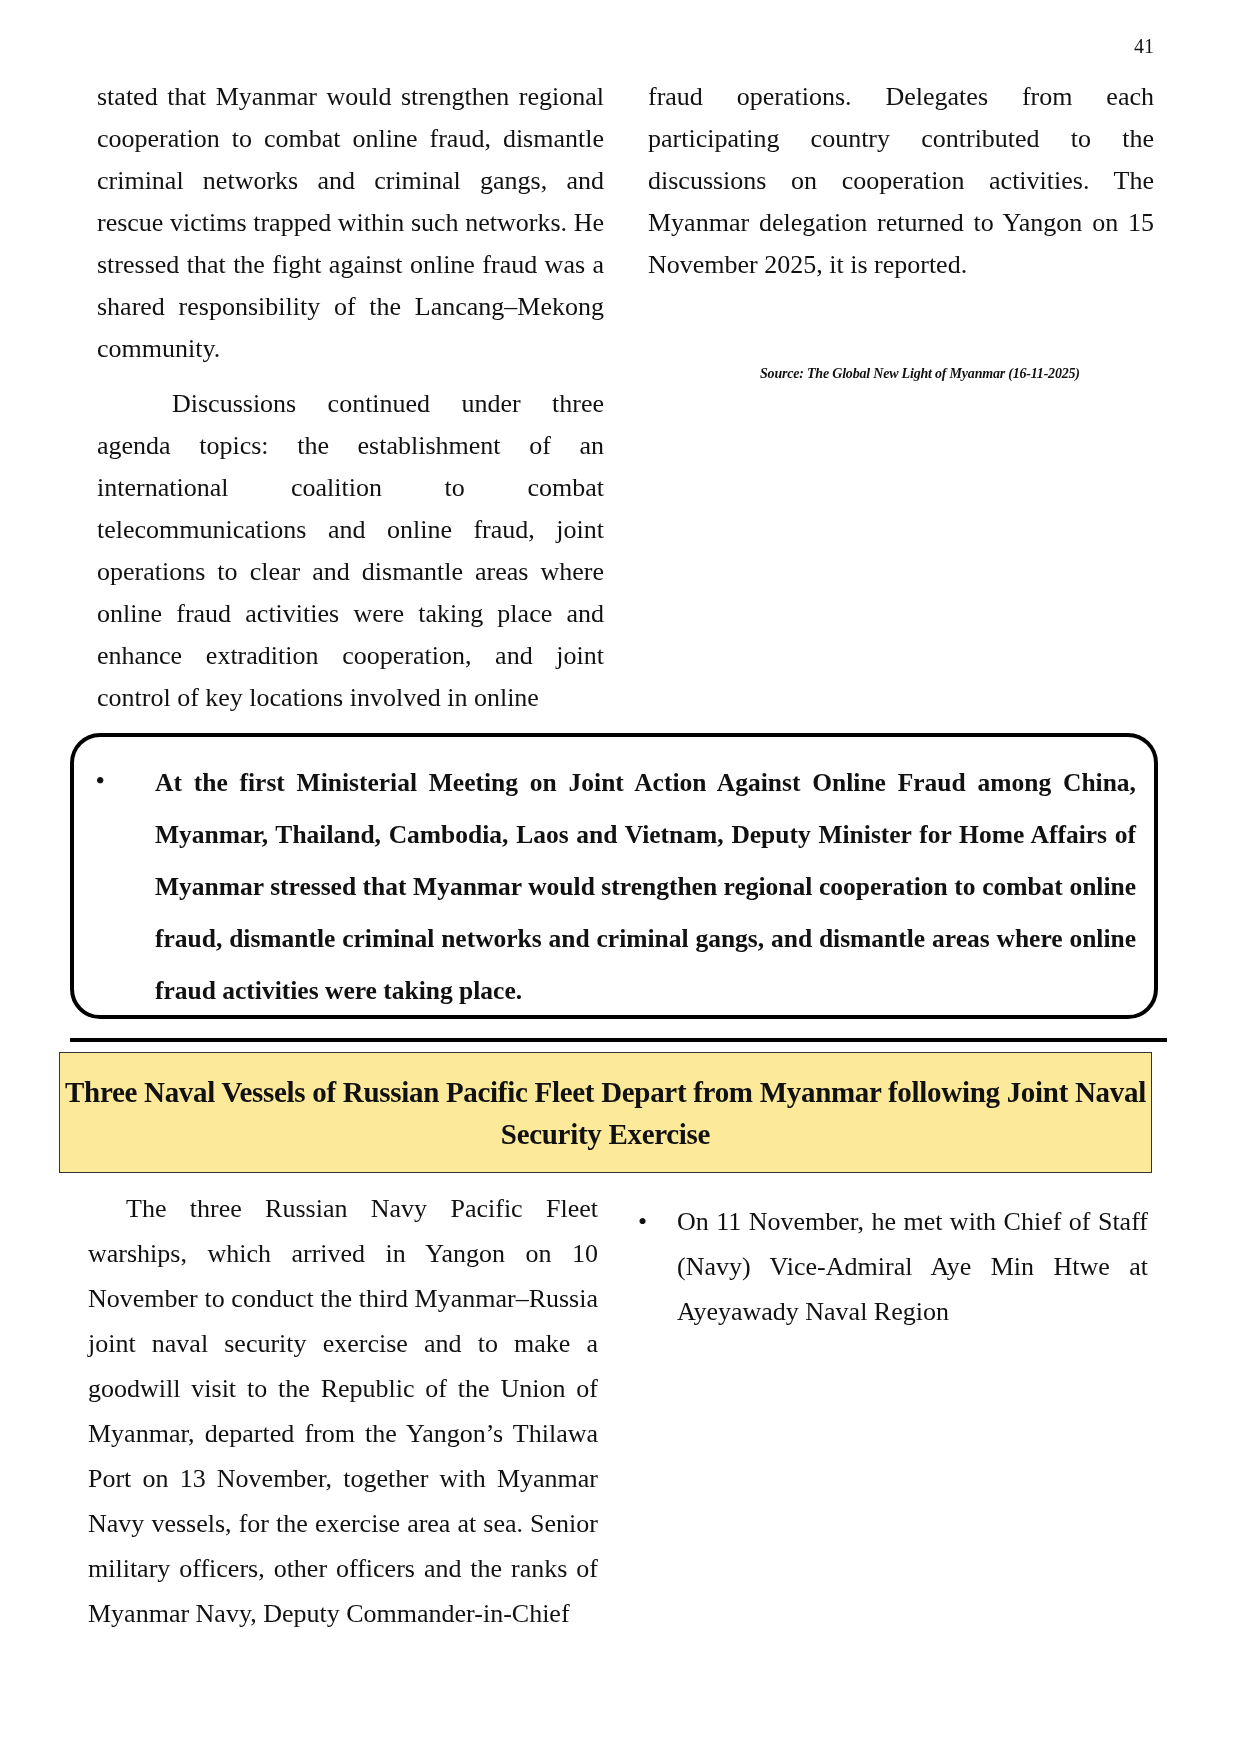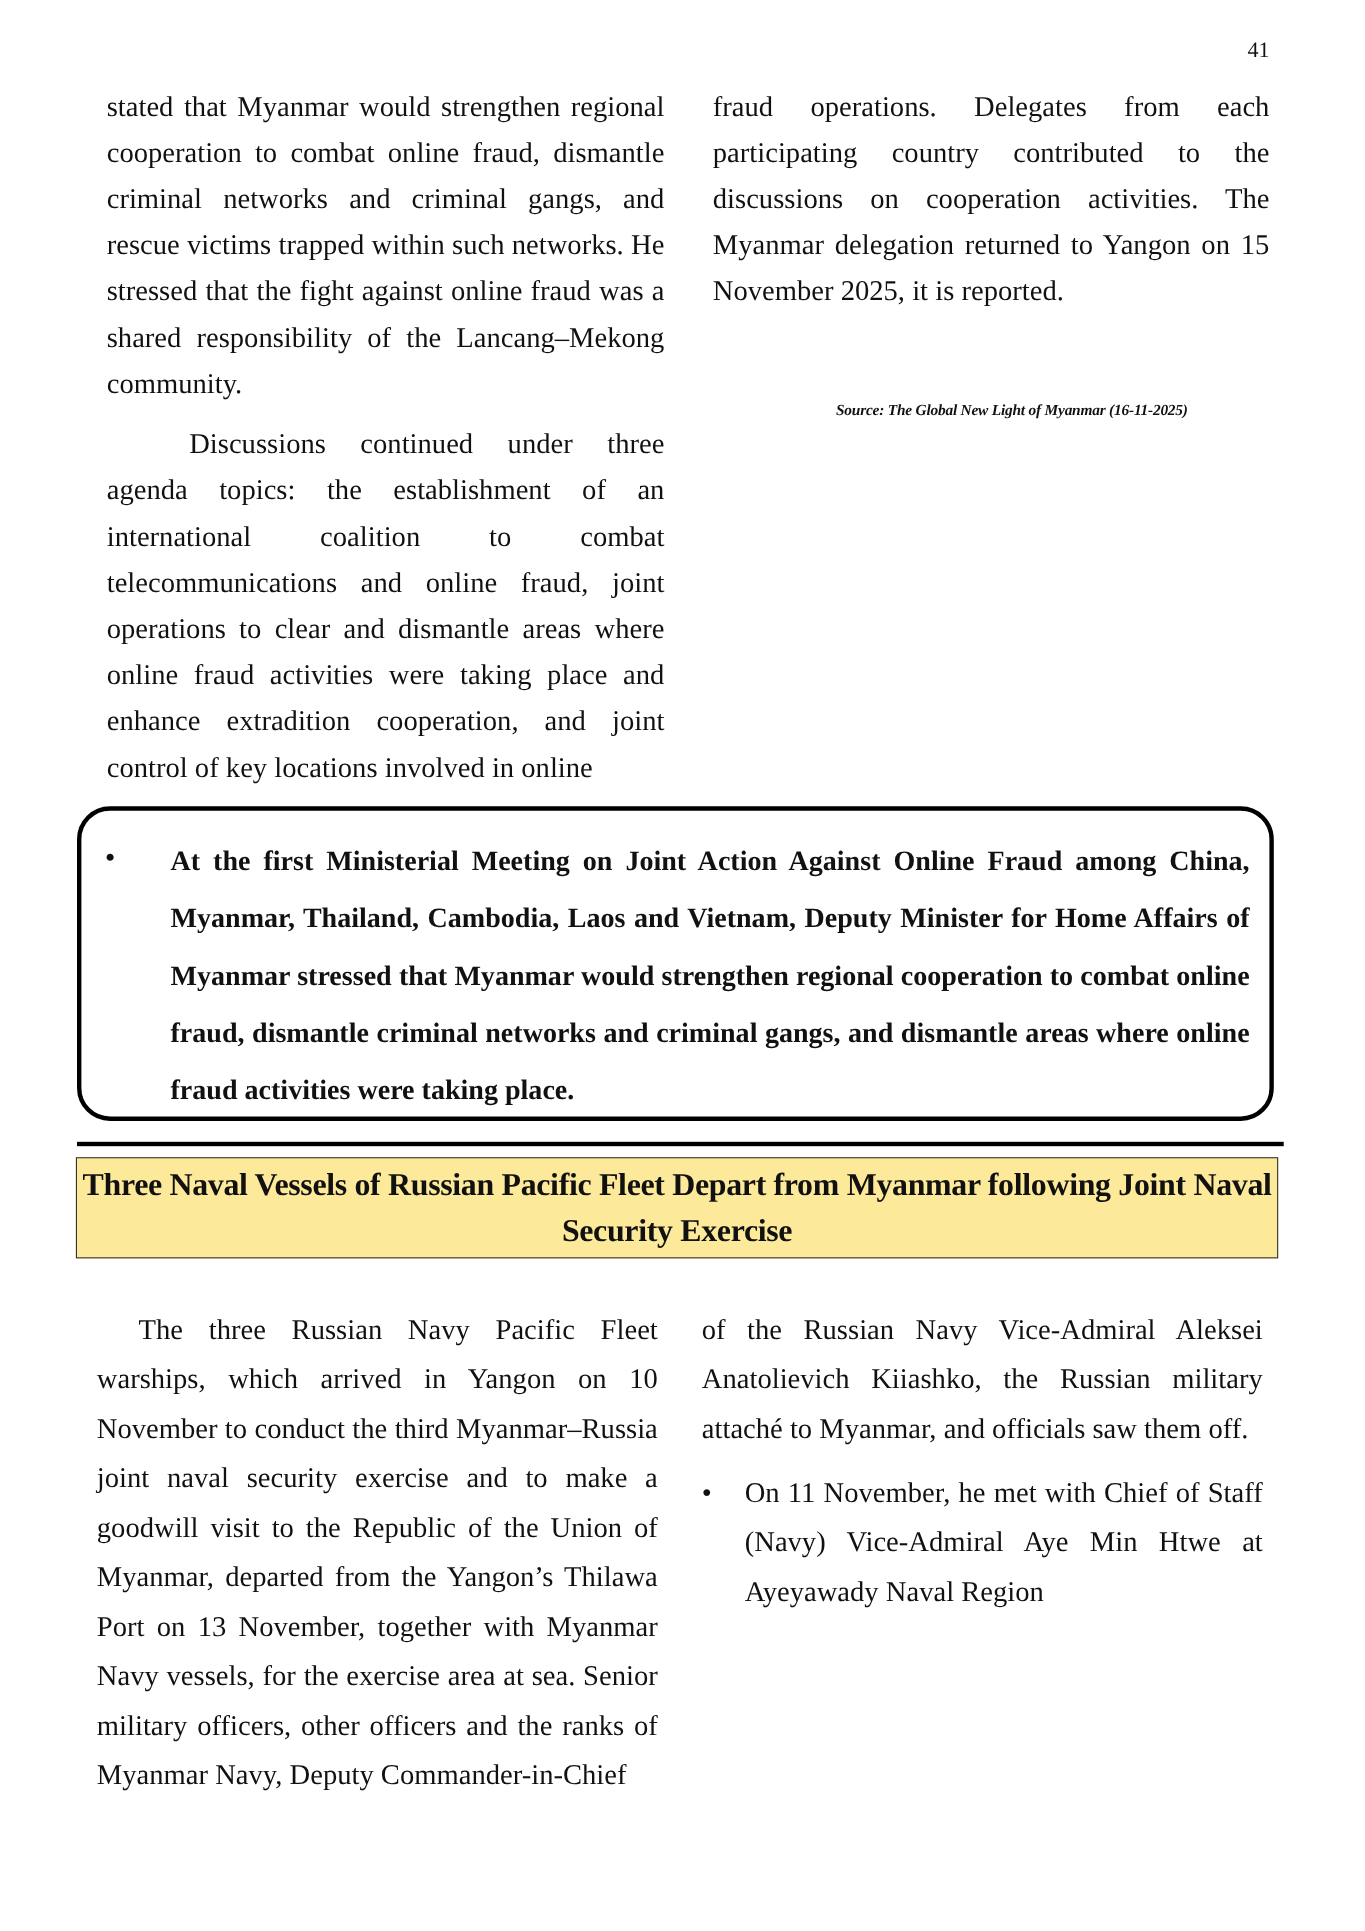--- a/index.html
+++ b/index.html
@@ -12,21 +12,21 @@
   .col .gap { margin-top: 13px; }
   .indent-wide { text-indent: 75px; }
   .indent { text-indent: 38px; }
   .source { position: absolute; left: 760px; top: 366px; font-size: 14px; font-weight: bold; white-space: nowrap; letter-spacing: -0.2px; font-style: italic; }
   .highlight-box { position: absolute; left: 70px; top: 733px; width: 1088px; height: 286px;
          border: 4px solid #000; border-radius: 30px; box-sizing: border-box; }
   .highlight-box .bullet { position: absolute; left: 22px; top: 30px; font-size: 24px; font-weight: bold; }
   .highlight-box .text { position: absolute; left: 56px; right: 18px; top: 20px;
          font-size: 25.5px; font-weight: bold; line-height: 52px; text-align: justify; margin-left: 25px; }
   .rule { position: absolute; left: 70px; top: 1038px; width: 1097px; height: 4px; background: #000; }
-  .title-box { position: absolute; left: 69px; top: 1052px; width: 1093px; height: 92px;
+  .title-box { position: absolute; left: 59px; top: 1052px; width: 1093px; height: 121px;
          background: #fde99a; border: 1.5px solid #333; box-sizing: border-box;
          display: flex; align-items: center; justify-content: center; text-align: center; }
   .title-box h1 { margin: 0; font-size: 29px; font-weight: bold; line-height: 42px; letter-spacing: -0.3px; }
   .col2 { position: absolute; font-size: 26px; line-height: 45px; text-align: justify; }
   .col2 p { margin: 0; }
   .col2 .gap { margin-top: 13px; }
   .list-item { position: relative; padding-left: 39px; margin-top: 13px; }
   .list-item .dot { position: absolute; left: 0; top: 0; }
 </style>
 </head>
@@ -53,18 +53,17 @@
 
 <div class="title-box">
   <h1>Three Naval Vessels of Russian Pacific Fleet Depart from Myanmar following Joint Naval Security Exercise</h1>
 </div>
 
 <div class="col2" style="left:88px; top:1186px; width:510px;">
   <p class="indent">The three Russian Navy Pacific Fleet warships, which arrived in Yangon on 10 November to conduct the third Myanmar–Russia joint naval security exercise and to make a goodwill visit to the Republic of the Union of Myanmar, departed from the Yangon’s Thilawa Port on 13 November, together with Myanmar Navy vessels, for the exercise area at sea. Senior military officers, other officers and the ranks of Myanmar Navy, Deputy Commander-in-Chief</p>
 </div>
 
 <div class="col2" style="left:638px; top:1186px; width:510px;">
-  <p>of the Russian Navy Vice-Admiral Aleksei Anatolievich Kiiashko, the Russian military attaché to Myanmar, and officials saw them off.</p>
   <div class="list-item">
     <span class="dot">•</span>
     <span>On 11 November, he met with Chief of Staff (Navy) Vice-Admiral Aye Min Htwe at Ayeyawady Naval Region</span>
   </div>
 </div>
 
 </body></html>

